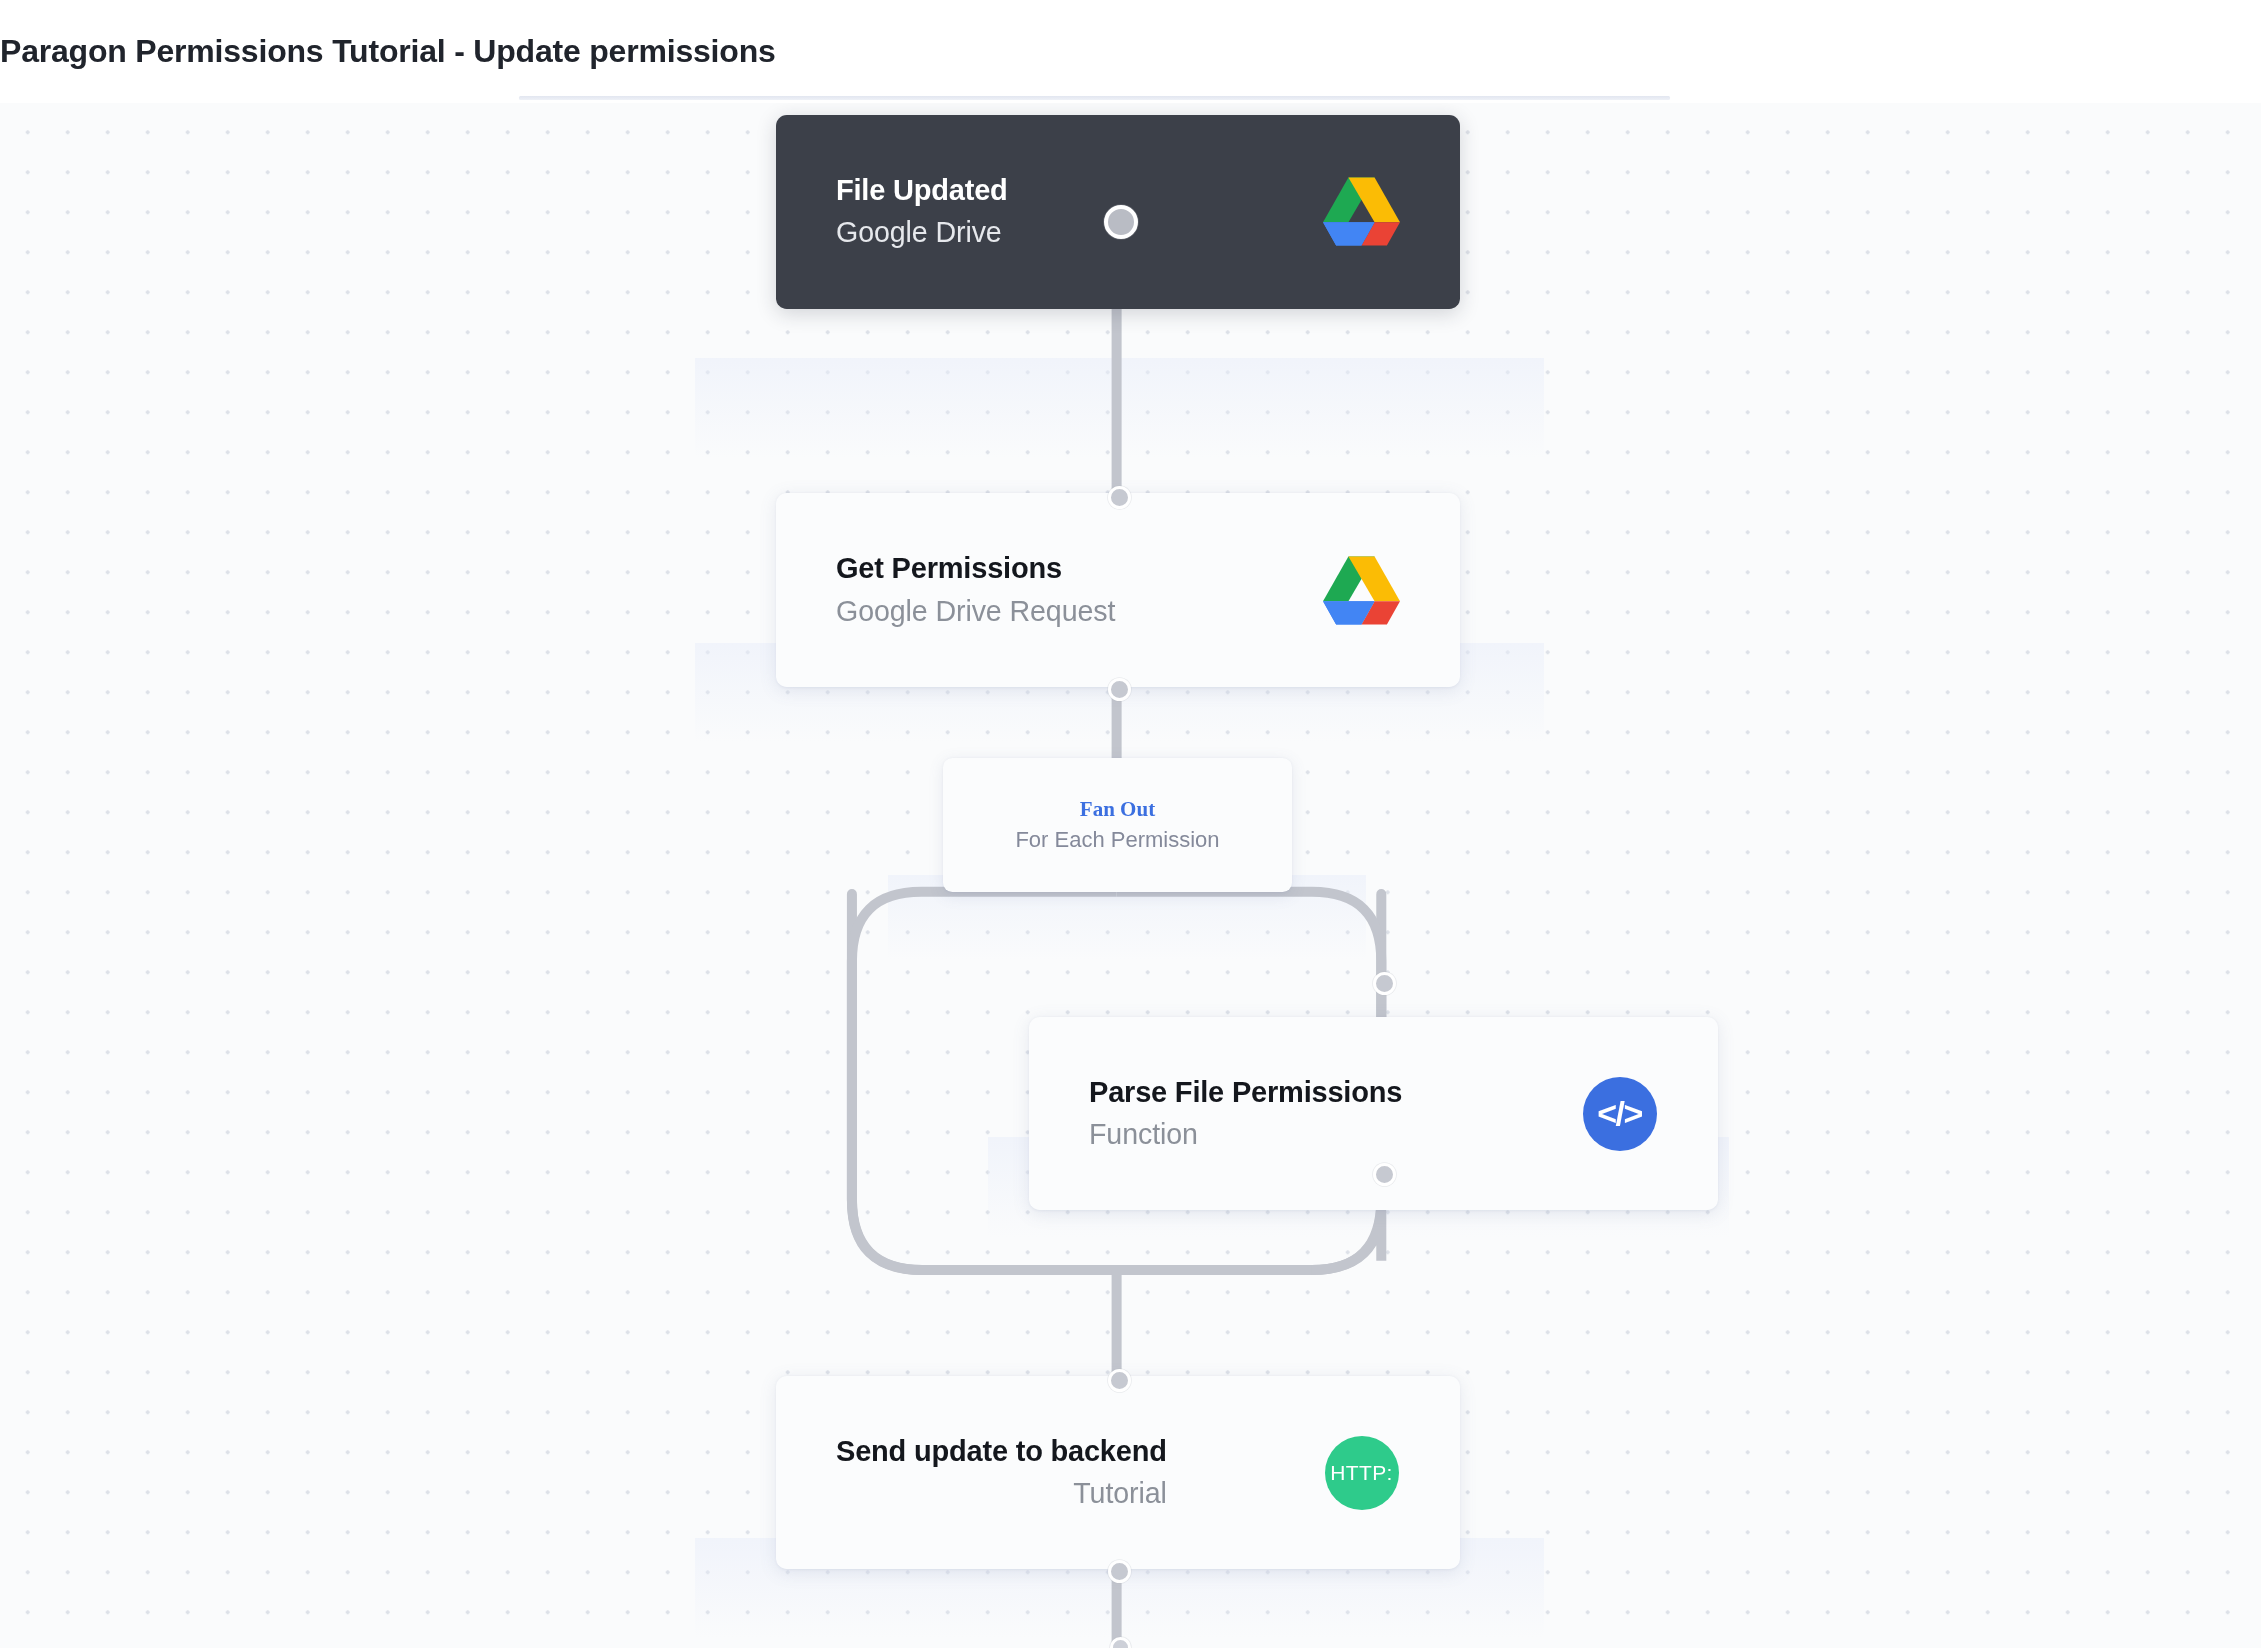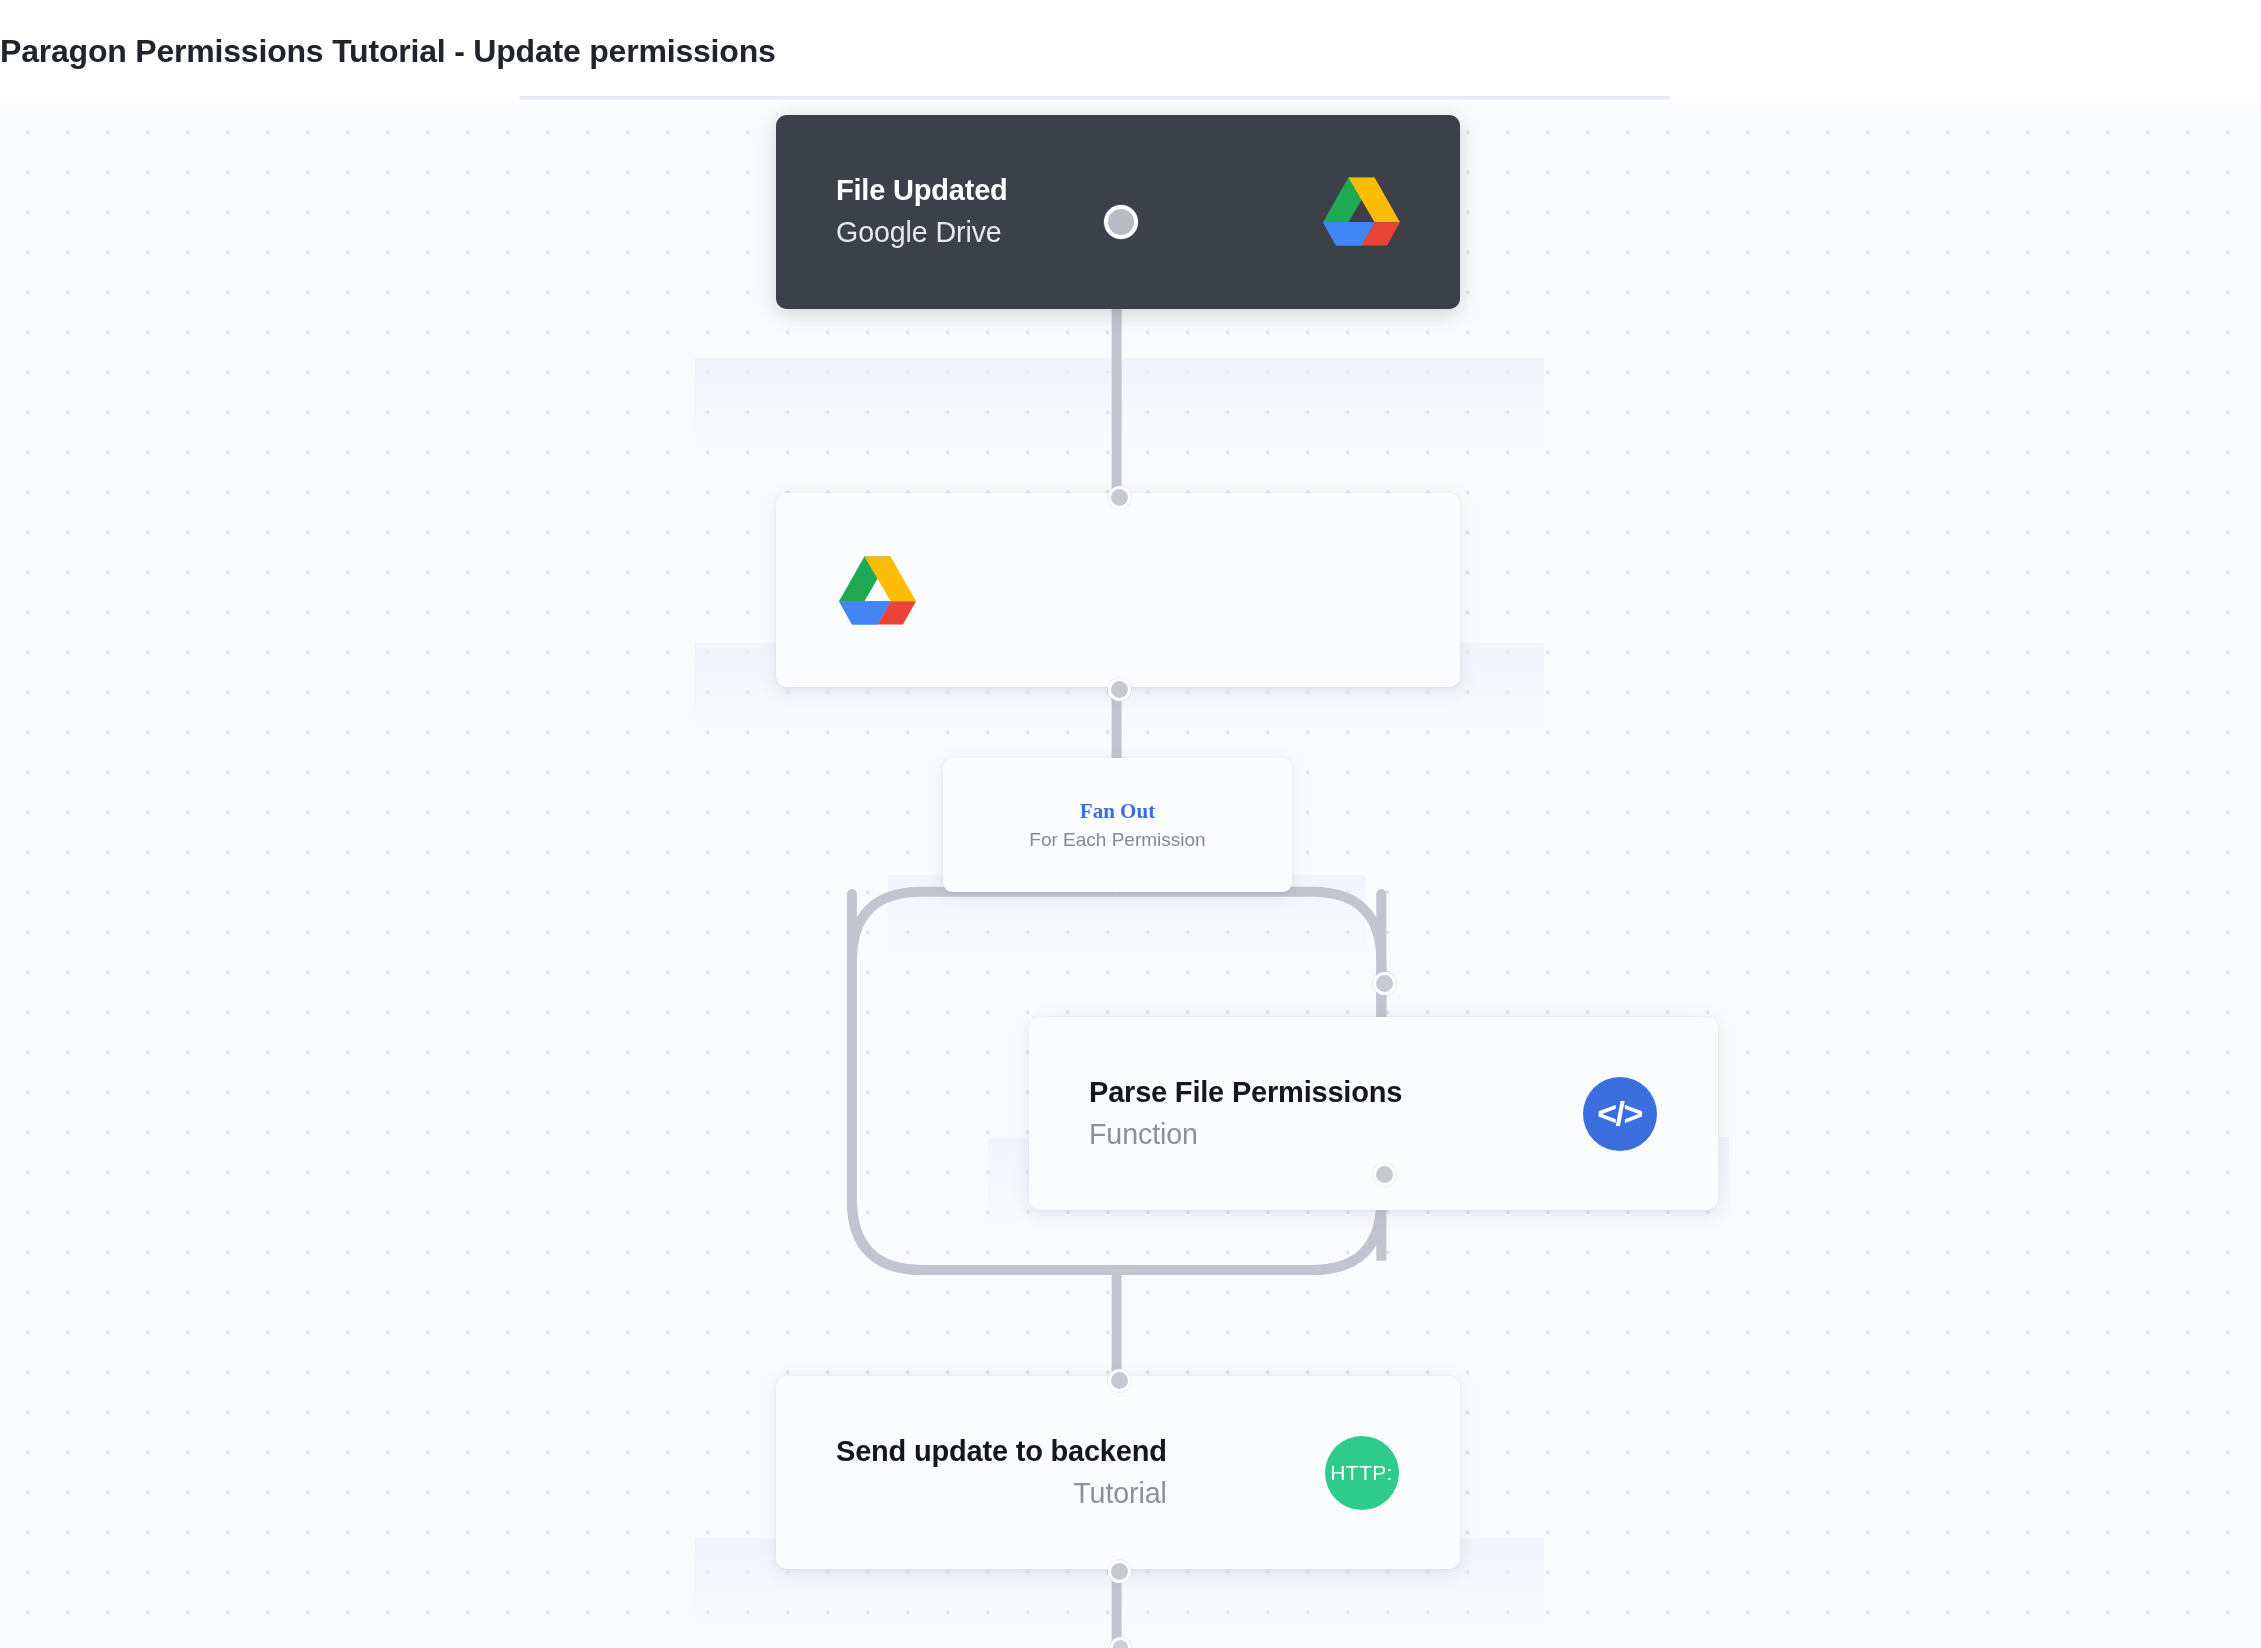--- a/index.html
+++ b/index.html
@@ -136,21 +136,21 @@
   }
   .fanout-title {
     font-size: 21px;
     font-weight: bold;
     color: #3b6fe0;
     text-align: center;
     white-space: nowrap;
     font-family: Liberation Serif, serif;
   }
   .fanout-sub {
-    font-size: 19px;
+    font-size: 22px;
     color: #84899a;
     text-align: center;
     white-space: nowrap;
   }
 
   
   .icon-slot {
     width: 83px; height: 83px;
     display: flex; align-items: center; justify-content: center;
     flex: 0 0 auto;
@@ -254,20 +254,24 @@
           <polygon points="67,58 100,58 83,88 50,88" fill="#ea4335"></polygon>
           <polygon points="0,58 17,88 50,88 67,58" fill="#4285f4"></polygon>
         </svg>
       </div>
     </div>
   </div>
   <div class="port" style="left:1104px; top:102px;"></div>
 
   <div class="node light" style="left:776px; top:390px; width:684px; height:194px;">
     <div class="node-inner">
+      <div class="node-text">
+        <div class="node-title">Get Permissions</div>
+        <div class="node-sub">Google Drive Request</div>
+      </div>
       <div class="icon-slot">
         <svg class="gdrive-svg" viewBox="0 0 100 88">
           <polygon points="33,0 67,0 33,58 0,58" fill="#1ea952"></polygon>
           <polygon points="67,0 100,58 67,58 33,0" fill="#fbbc05"></polygon>
           <polygon points="0,58 67,58 50,88 17,88" fill="#4285f4"></polygon>
           <polygon points="67,58 100,58 83,88 50,88" fill="#ea4335"></polygon>
           <polygon points="0,58 17,88 50,88 67,58" fill="#4285f4"></polygon>
         </svg>
       </div>
     </div>

